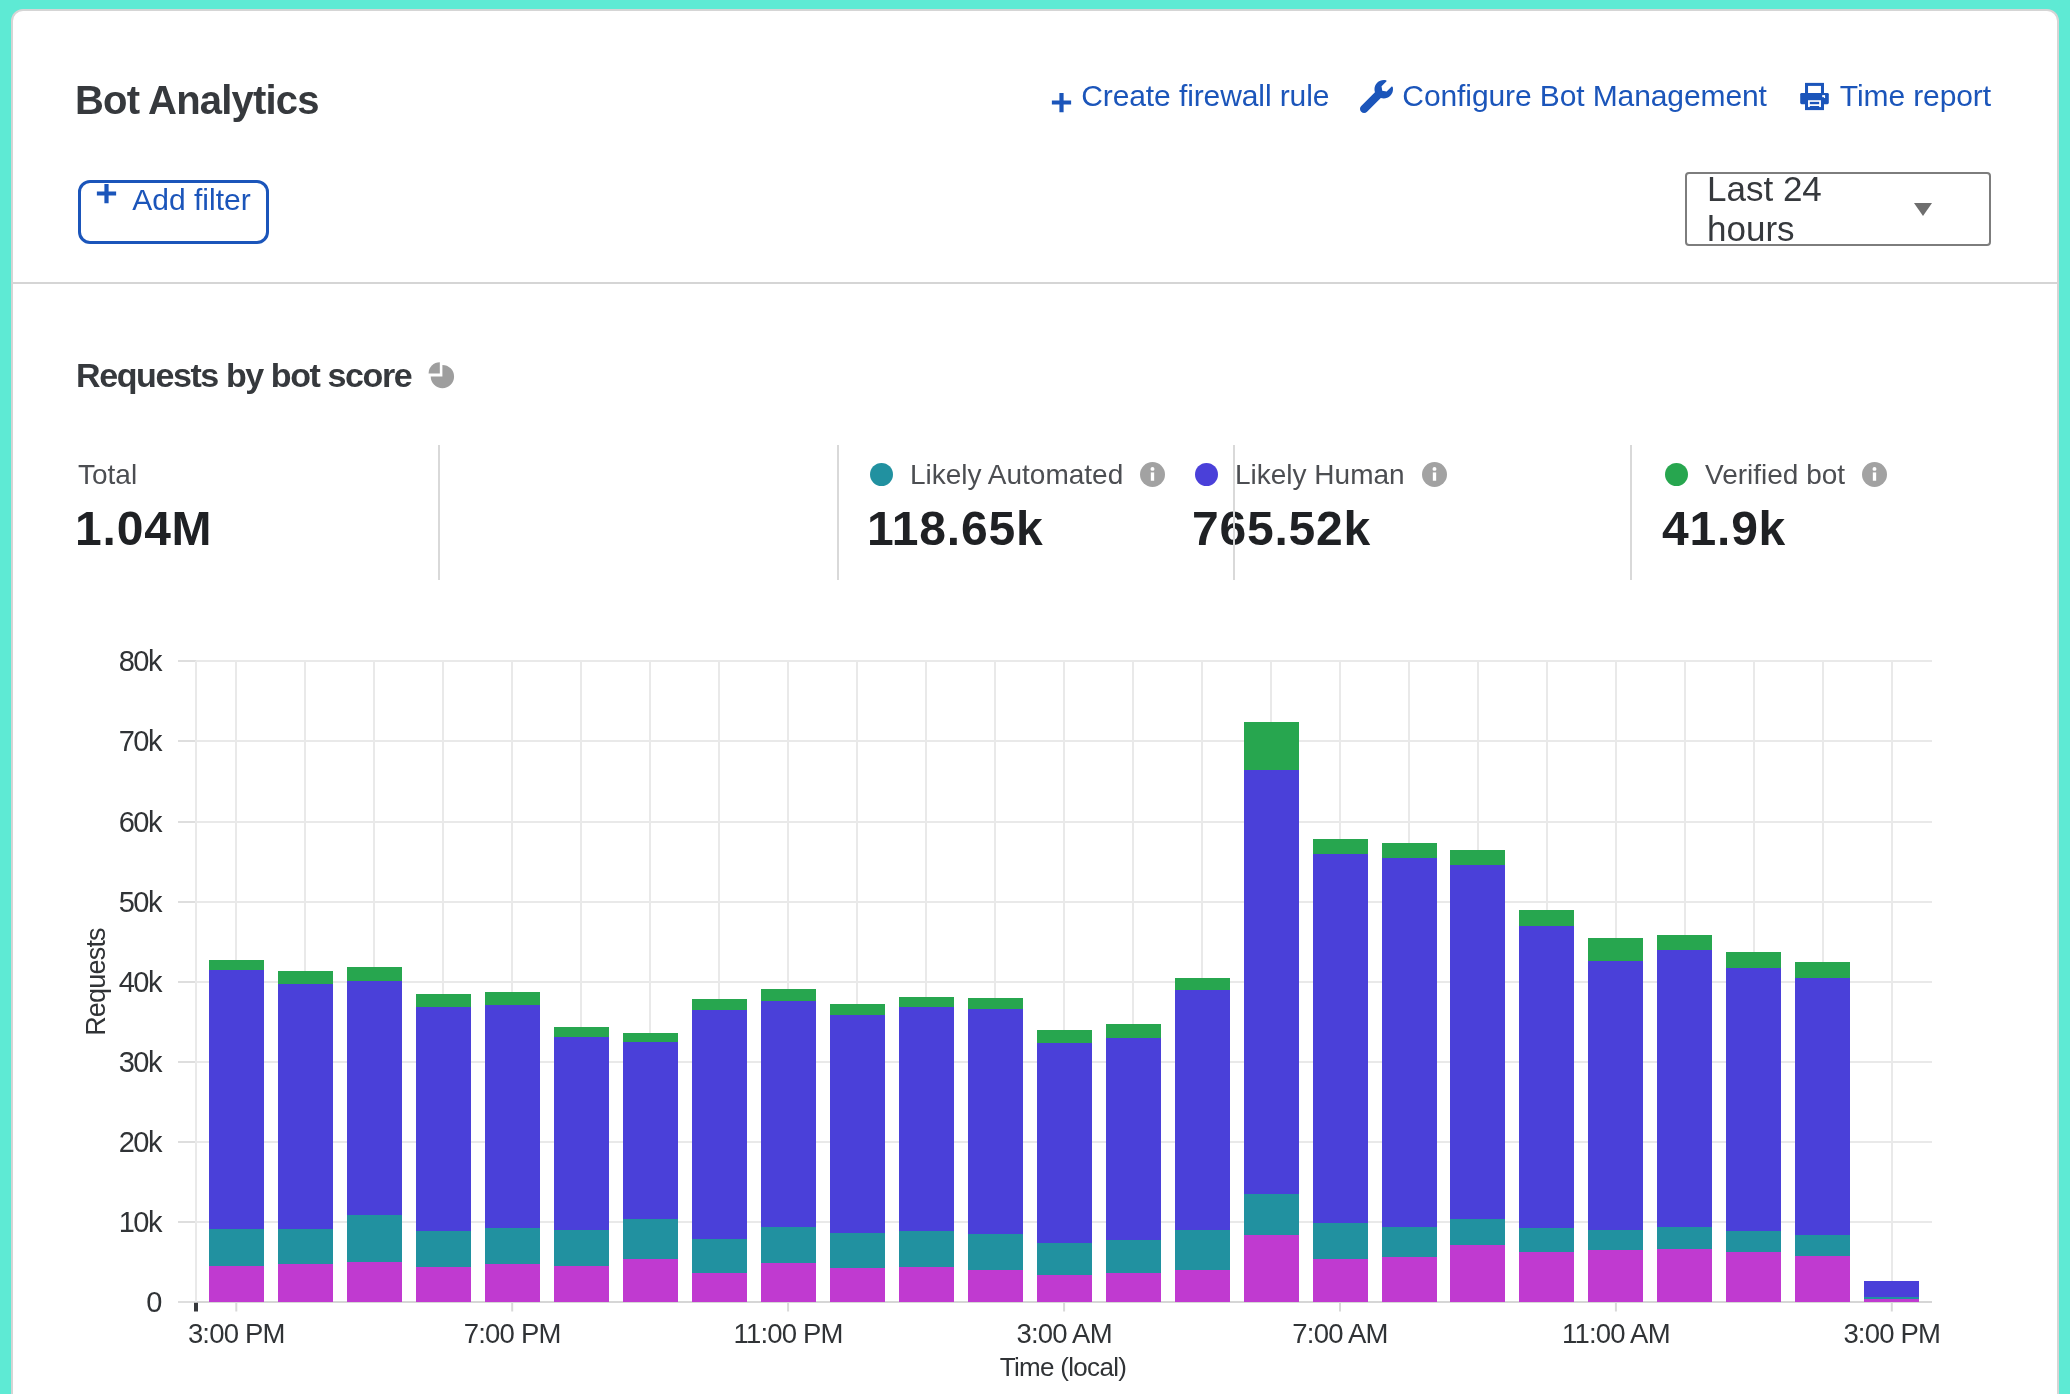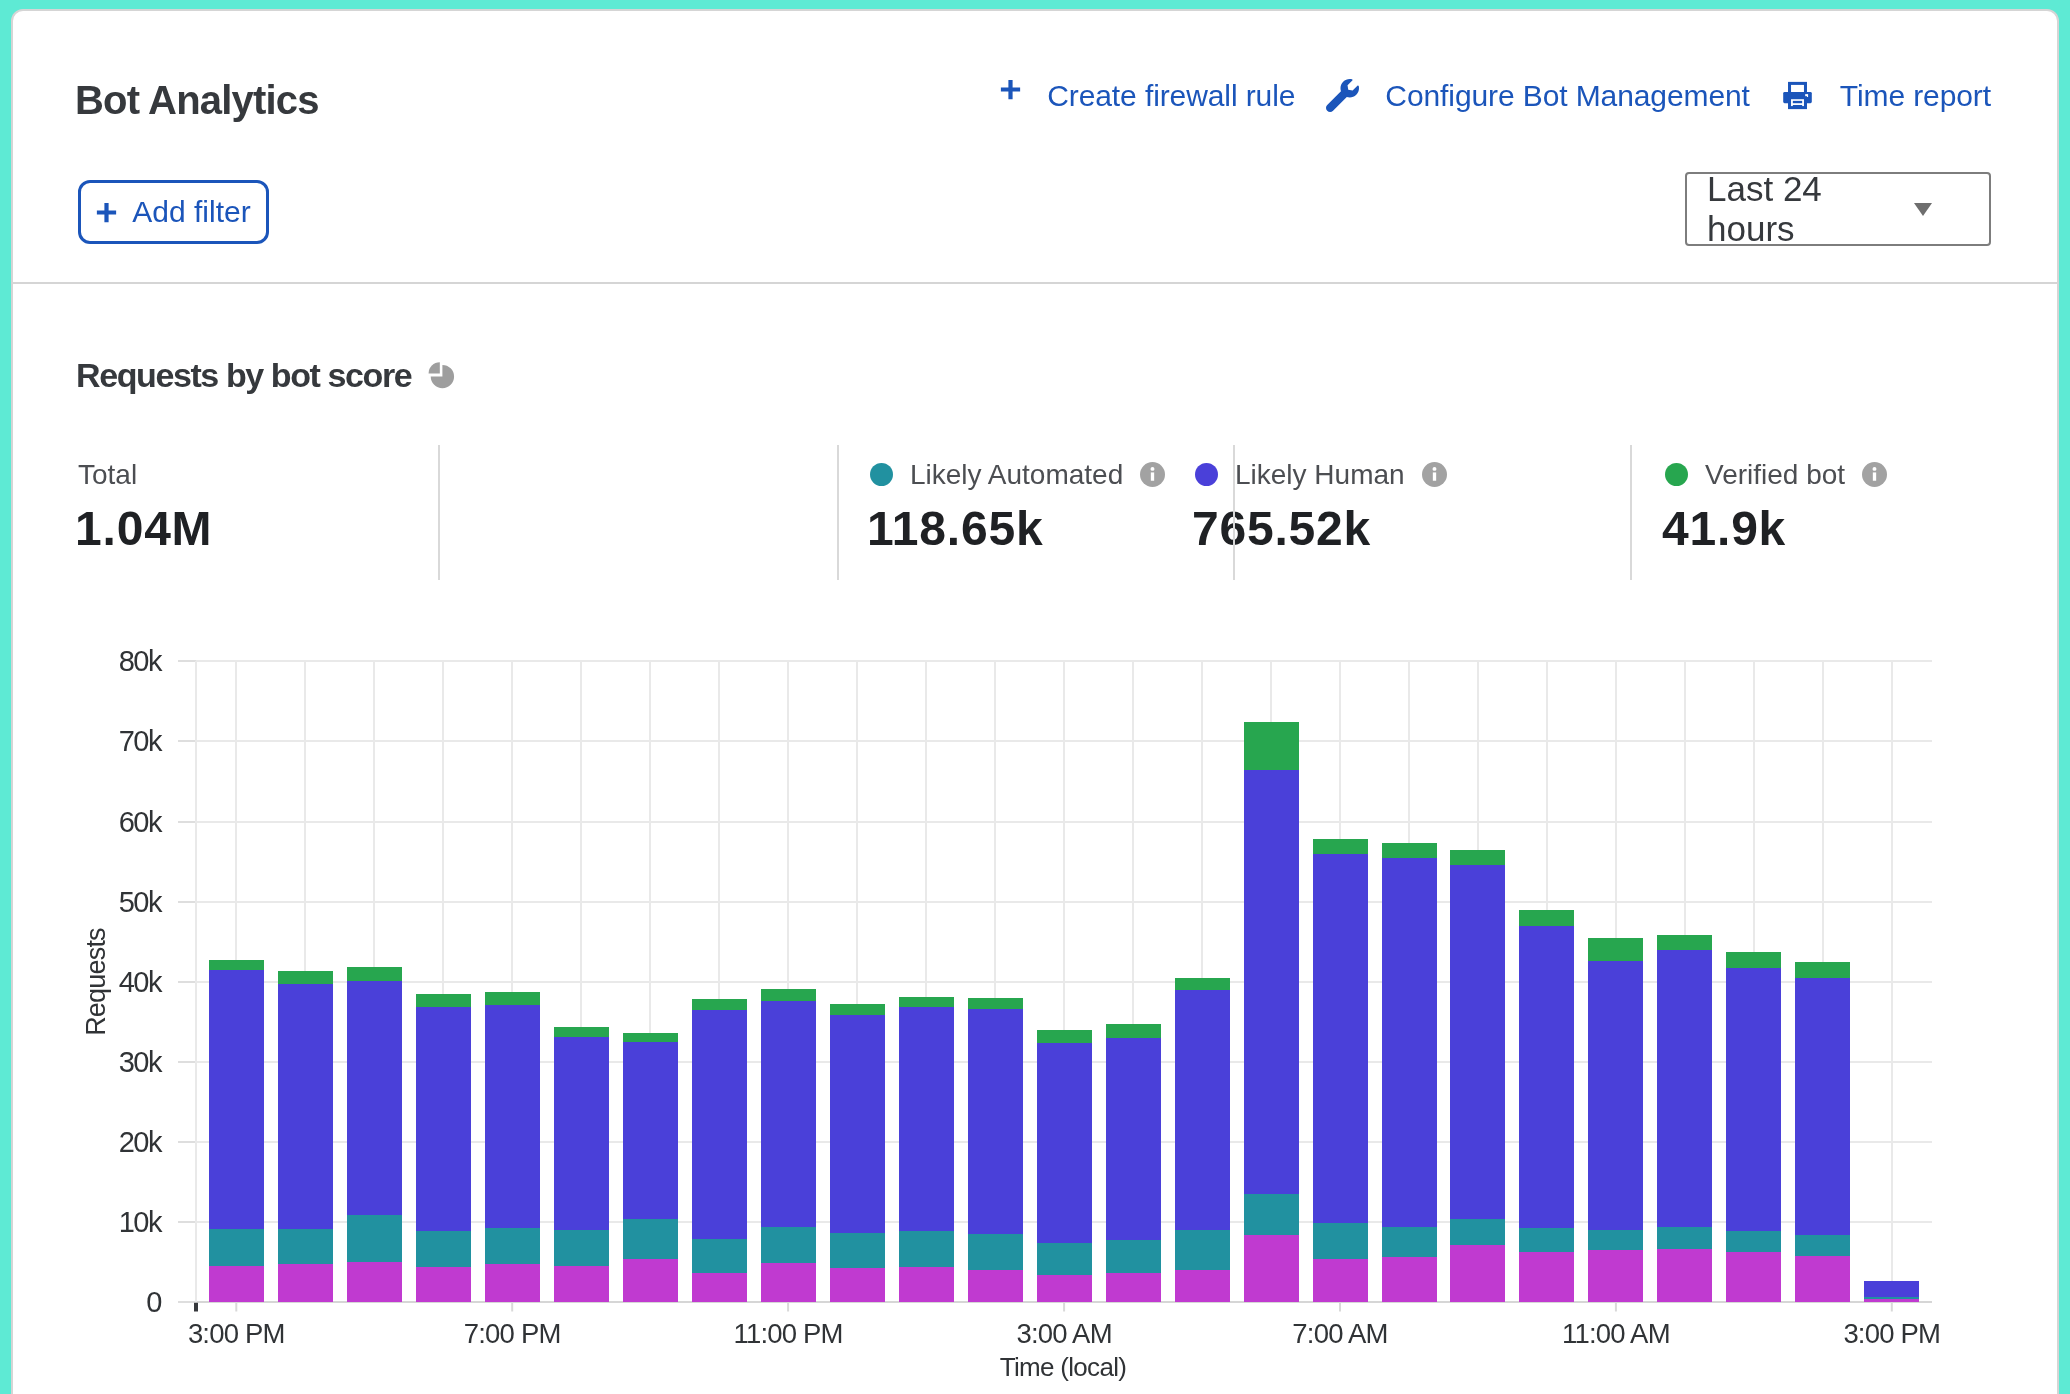--- a/index.html
+++ b/index.html
@@ -2,24 +2,24 @@
 <html><head><meta charset="utf-8">
 <style>
 * { margin:0; padding:0; box-sizing:border-box; }
 html,body { background:#fff; font-family:"Liberation Sans", sans-serif; }
 #page { position:relative; width:2070px; height:1394px; overflow:hidden; background:#5eead4; }
 #card { position:absolute; left:11px; top:9px; width:2048px; height:1500px;
   border:2px solid #d5d5d5; border-radius:12px; background:#fff; }
 .abs { position:absolute; }
 #title { left:75px; top:78px; font-size:40px; font-weight:700; color:#36393d; letter-spacing:-0.8px; }
 #hlinks { right:79px; top:79px; display:flex; align-items:center; gap:31px; color:#1b55ba; font-size:30px; letter-spacing:-0.1px; }
-.hlink { display:flex; align-items:flex-start; gap:26px; }
+.hlink { display:flex; align-items:flex-end; gap:9px; }
 #divider { left:11px; top:282px; width:2048px; height:0; border-top:2px solid #d5d5d5; }
 #addfilter { left:78px; top:180px; width:191px; height:64px; border:3px solid #1b55ba; border-radius:12px;
-  color:#1b55ba; font-size:30px; display:flex; align-items:center; justify-content:center; gap:15px; }
+  color:#1b55ba; font-size:30px; display:flex; justify-content:center; gap:15px; }
 #dropdown { left:1685px; top:172px; width:306px; height:74px; border:2.5px solid #7d7d7d; border-radius:4px;
   color:#36393d; font-size:35px; display:flex; align-items:center; padding:15px 20px; }
 #dropdown .lab { flex:1; }
 #dropdown svg { margin-right:37px; }
 #sectitle { left:76px; top:356px; font-size:34px; font-weight:700; color:#36393d; letter-spacing:-1.4px; display:flex; align-items:center; gap:16px; }
 .stat { position:absolute; top:462px; }
 .stat .lrow { display:flex; align-items:center; gap:17px; height:25px; }
 .stat .lab { font-size:28px; color:#4c4e52; }
 .stat .dot { width:23px; height:23px; border-radius:50%; }
 .stat .val { font-size:48px; font-weight:700; color:#1f2124; margin-top:14px; letter-spacing:0.8px; margin-left:-3px; }

